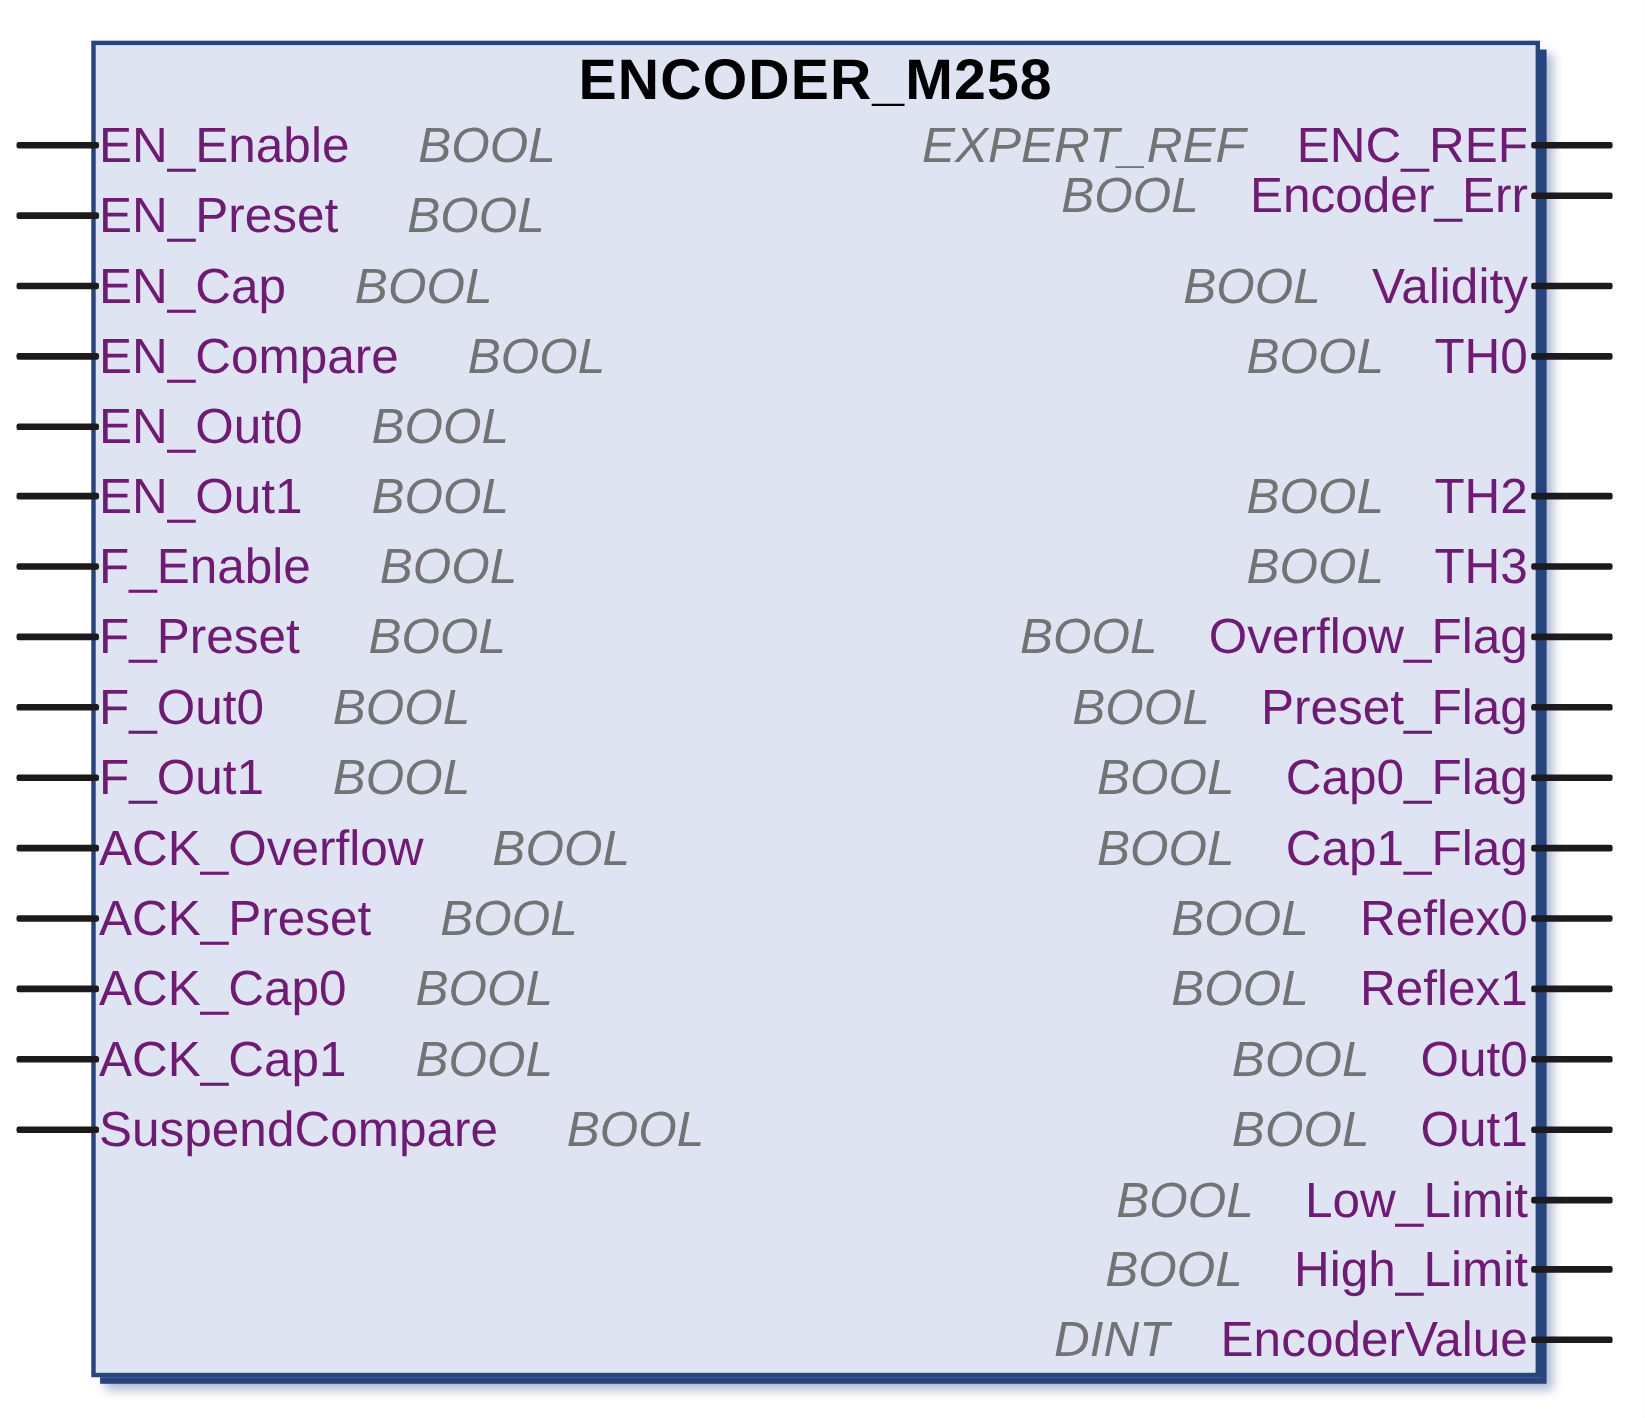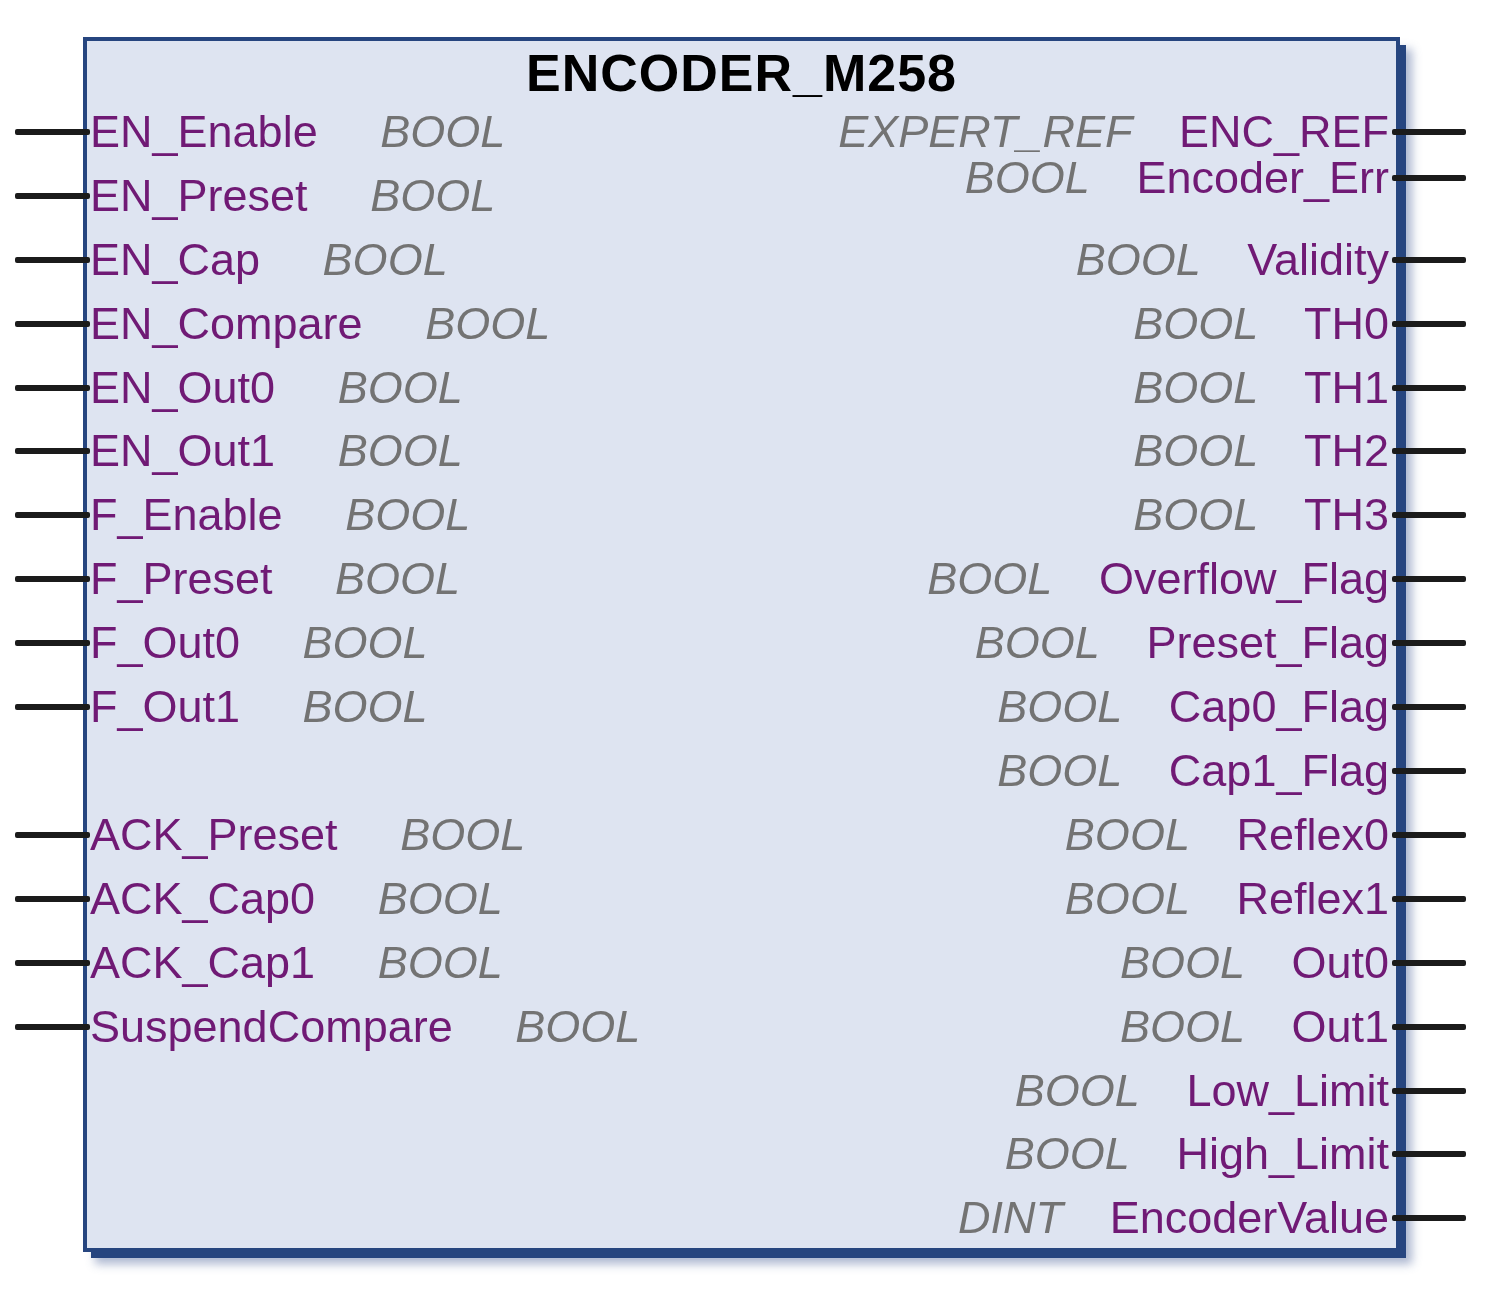--- a/index.html
+++ b/index.html
@@ -123,20 +123,25 @@
     <div class="row in" style="top:570px">
       <span class="pin"></span>
       <span class="lbl">F_Out0</span>
       <span class="typ">BOOL</span>
     </div>
     <div class="row in" style="top:634px">
       <span class="pin"></span>
       <span class="lbl">F_Out1</span>
       <span class="typ">BOOL</span>
     </div>
+    <div class="row in" style="top:698px">
+      <span class="pin"></span>
+      <span class="lbl">ACK_Overflow</span>
+      <span class="typ">BOOL</span>
+    </div>
     <div class="row in" style="top:762px">
       <span class="pin"></span>
       <span class="lbl">ACK_Preset</span>
       <span class="typ">BOOL</span>
     </div>
     <div class="row in" style="top:826px">
       <span class="pin"></span>
       <span class="lbl">ACK_Cap0</span>
       <span class="typ">BOOL</span>
     </div>
@@ -164,25 +169,20 @@
     <div class="row out" style="top:187px">
       <span class="typ">BOOL</span>
       <span class="lbl">Validity</span>
       <span class="pin"></span>
     </div>
     <div class="row out" style="top:251px">
       <span class="typ">BOOL</span>
       <span class="lbl">TH0</span>
       <span class="pin"></span>
     </div>
-    <div class="row out" style="top:315px">
-      <span class="typ">BOOL</span>
-      <span class="lbl">TH1</span>
-      <span class="pin"></span>
-    </div>
     <div class="row out" style="top:378px">
       <span class="typ">BOOL</span>
       <span class="lbl">TH2</span>
       <span class="pin"></span>
     </div>
     <div class="row out" style="top:442px">
       <span class="typ">BOOL</span>
       <span class="lbl">TH3</span>
       <span class="pin"></span>
     </div>

